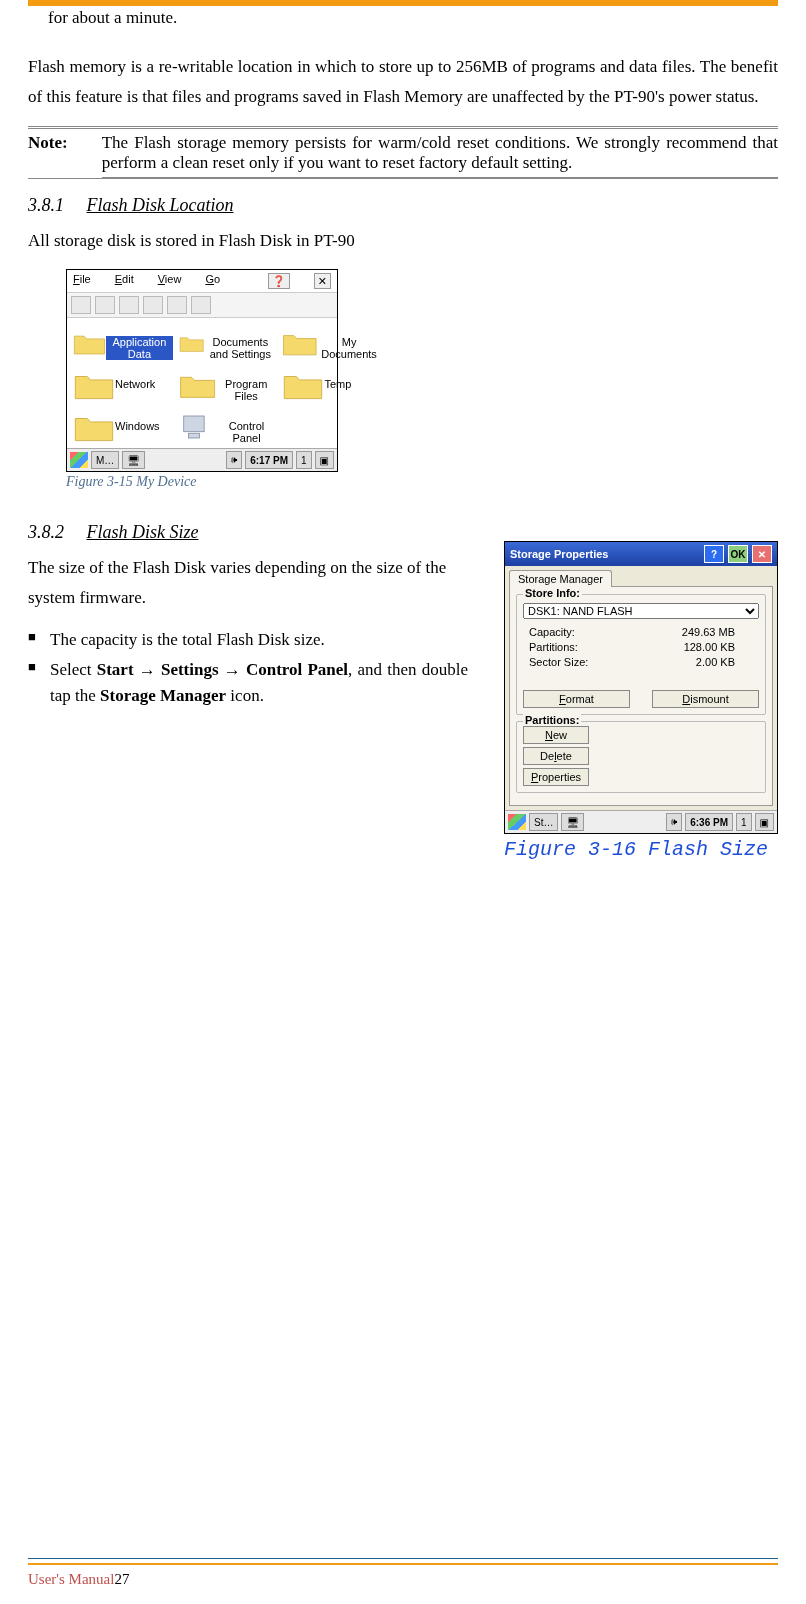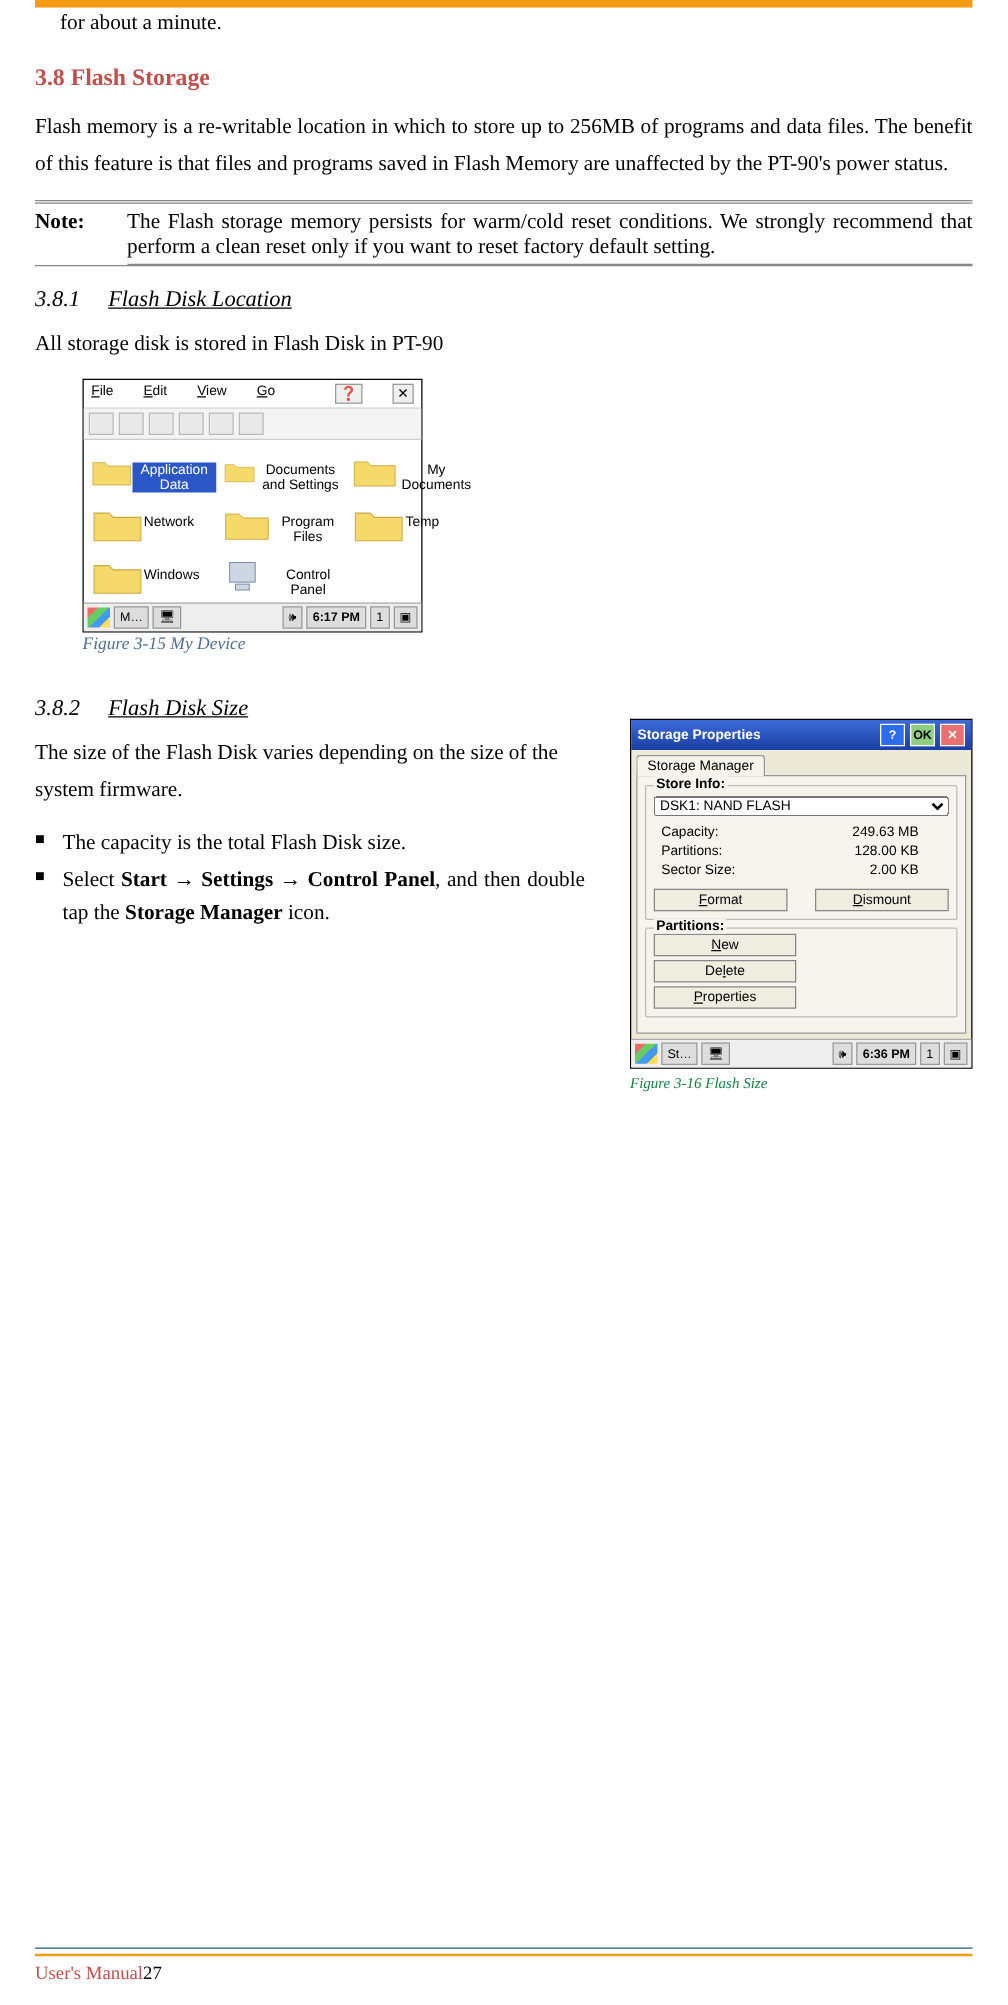--- a/index.html
+++ b/index.html
@@ -10,21 +10,21 @@
 .h3{font-family:"Times New Roman",serif;font-style:italic;font-size:18px;margin:14px 0 10px 0}
 .h3 .num{text-decoration:none;font-style:italic;margin-right:18px}
 .h3 .uline{text-decoration:underline}
 .body-p{font-size:17px;line-height:1.75;text-align:justify;margin:0 0 14px 0}
 .note-block{border-top:3px double #888;border-bottom:1px solid #888;margin:10px 0 16px 0;font-size:17px;text-align:justify}
 .note-block table{width:100%;border-collapse:collapse}
 .note-block td{vertical-align:top;padding:4px 0}
 .note-block .note-label{font-weight:bold;white-space:nowrap;padding-right:34px;width:1%}
 .note-body-td{border-bottom:1px solid #888}
 .fig-cap{font-family:"Times New Roman",serif;font-style:italic;font-size:14px;color:#4f6f8f;margin:2px 0 0 38px}
-.fig-cap2{font-family:Liberation Serif, serif;font-style:italic;font-size:12px;color:#15803d;margin:4px 0 0 0}
+.fig-cap2{font-family:Liberation Mono, monospace;font-style:italic;font-size:20px;color:#1d4ed8;margin:4px 0 0 0}
 .bullets{list-style:none;padding:0;margin:12px 0 0 0;font-size:17px}
 .bullets li{position:relative;padding-left:22px;margin-bottom:4px;text-align:justify;line-height:1.55}
 .bullets li::before{content:"■";position:absolute;left:0;top:0;font-size:13px}
 .two-col{display:flex;gap:36px;align-items:flex-start}
 .two-col .left{flex:1}
 .two-col .right{flex:0 0 auto;margin-top:-12px}
 .footer{position:absolute;bottom:16px;left:28px;right:28px;font-size:15px}
 .footer-rule{height:4px;border-top:1px solid #1f5f8b;border-bottom:2px solid #f39c12;margin-bottom:6px}
 .footer-row{display:flex;justify-content:flex-start}
 .footer-left{color:#c0504d;font-family:"Times New Roman",serif}
@@ -57,41 +57,40 @@
 .stor-win .tb-title .wq{background:#2b6cf0}
 .stor-win .tb-title .wok{background:#8fd07f;color:#000;font-weight:bold}
 .stor-win .tb-title .wx{background:#e87070}
 .stor-win .tab{margin:4px 4px -1px 4px;display:flex}
 .stor-win .tab span{border:1px solid #999;border-bottom:none;background:#f6f4ec;padding:2px 8px;font-size:11px;border-radius:3px 3px 0 0}
 .stor-win .pane{margin:0 4px 4px 4px;border:1px solid #999;background:#f6f4ec;padding:5px 6px 6px 6px}
 .stor-win .grp{border:1px solid #bbb;border-radius:2px;margin:2px 0 6px 0;padding:4px 6px 6px 6px;position:relative}
 .stor-win .grp .leg{position:absolute;top:-8px;left:6px;background:#f6f4ec;padding:0 2px;font-weight:bold;font-size:11px}
 .stor-win select.combo{width:100%;font-size:11px;margin:4px 0 6px 0}
 .stor-win .row{display:flex;justify-content:space-between;font-size:11px;line-height:15px;padding:0 24px 0 6px}
-.stor-win .btnrow{display:flex;gap:22px;margin-top:7px}
+.stor-win .btnrow{display:flex;gap:22px;margin-top:20px}
 .stor-win .btnrow button,.stor-win .pcolbtn button{flex:1;font-size:11px;padding:2px 0;border:1px solid #888;background:#efece0}
 .stor-win .pcol{display:flex;gap:6px}
 .stor-win .plist{flex:1;border:1px solid #999;background:#fff;height:62px;padding:0;font-size:11px}
 .stor-win .plist div{padding:0 3px;line-height:14px}
 .stor-win .plist .psel{background:#2a56c6;color:#fff}
-.stor-win .pcolbtn{display:flex;flex-direction:column;gap:3px;width:114px}
+.stor-win .pcolbtn{display:flex;flex-direction:column;gap:3px;width:66px}
 .stor-win .taskbar{display:flex;align-items:center;gap:3px;padding:2px 3px;border-top:1px solid #aaa;background:#eee}
 .stor-win .taskbar .start{width:18px;height:16px;background:linear-gradient(135deg,#f66 0 25%,#6c6 25% 50%,#49f 50% 75%,#fd5 75%)}
 .stor-win .taskbar .btn{border:1px solid #999;background:#ddd;font-size:10px;padding:0 4px;height:16px;display:flex;align-items:center}
 .stor-win .taskbar .sp{flex:1}
 </style>
 </head>
 <body>
 
 <div class="page">
   <div class="top-bar"></div>
 
   <p class="frag-line">for about a minute.</p>
 
-  <p class="h2">3.8  Flash Storage</p>
   <p class="body-p">Flash memory is a re-writable location in which to store up to 256MB of programs and data files. The benefit of this feature is that files and programs saved in Flash Memory are unaffected by the PT-90's power status.</p>
 
   <div class="note-block">
     <table>
         <tbody>
           <tr>
       <td class="note-label">Note:</td>
       <td class="note-body-td">The Flash storage memory persists for warm/cold reset conditions. We strongly recommend that perform a clean reset only if you want to reset factory default setting.</td>
     </tr>
         </tbody>

